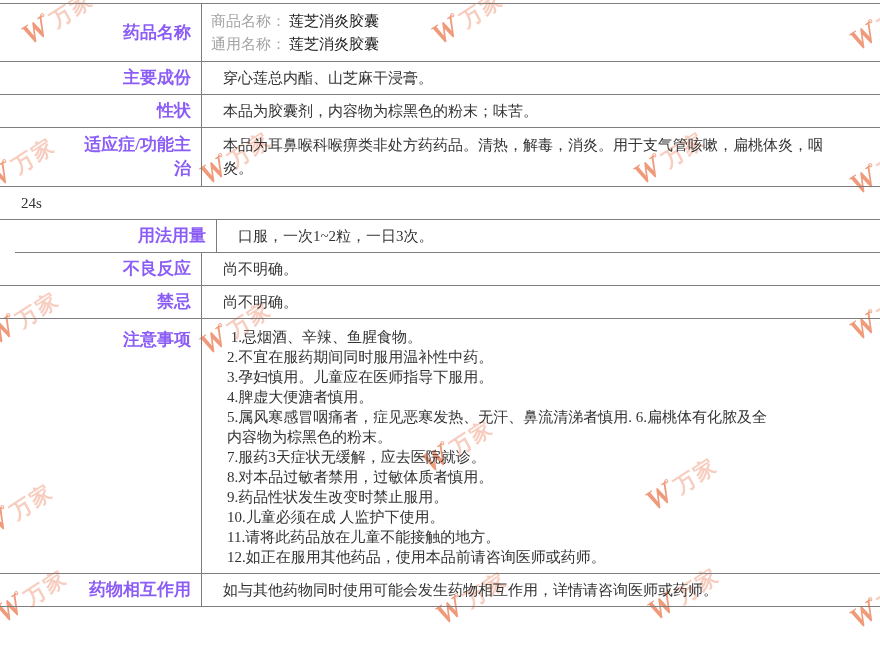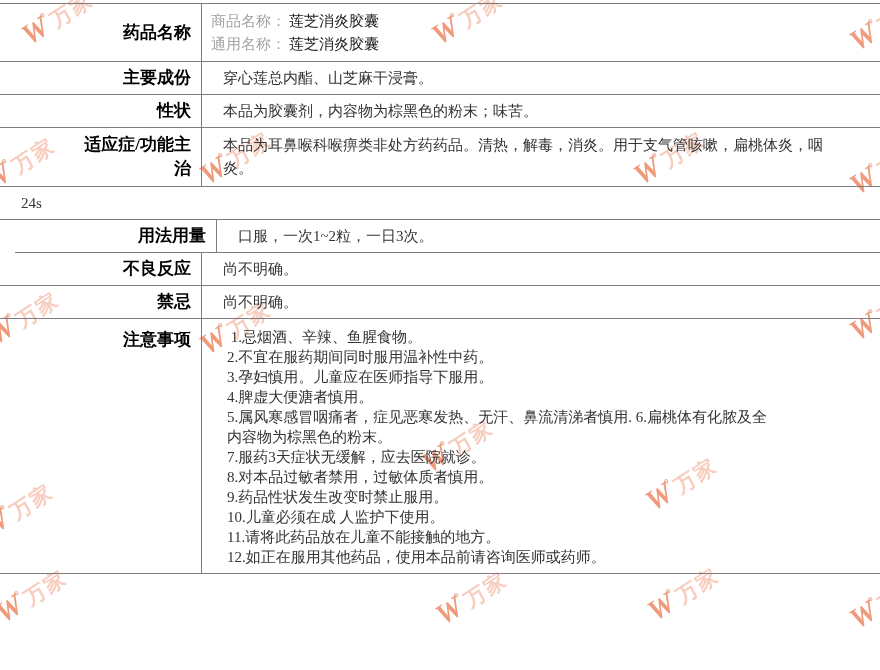--- a/index.html
+++ b/index.html
@@ -41,21 +41,21 @@
     background:transparent;
   }
   .cell-label{
     box-sizing:border-box;
     width:202px;
     align-self:stretch;
     border-right:1px solid #7d7d7d;
     display:flex;align-items:center;justify-content:flex-end;
     text-align:right;
     padding:4px 10px 4px 72px;
-    font-weight:bold;font-size:17px;color:#000000;line-height:24px;
+    font-weight:bold;font-size:17px;color:#8b5cf6;line-height:24px;
   }
   .row.top-align{align-items:flex-start;}
   .row.top-align .cell-label{align-items:flex-start;padding-top:9px;}
   .cell-content{
     flex:1;
     box-sizing:border-box;
     padding:5px 20px 5px 21px;
     font-size:15px;color:#333333;line-height:22px;
     overflow:hidden;
   }
@@ -138,13 +138,17 @@
         <div class="line">5.属风寒感冒咽痛者，症见恶寒发热、无汗、鼻流清涕者慎用. 6.扁桃体有化脓及全</div>
         <div class="line">内容物为棕黑色的粉末。</div>
         <div class="line">7.服药3天症状无缓解，应去医院就诊。</div>
         <div class="line">8.对本品过敏者禁用，过敏体质者慎用。</div>
         <div class="line">9.药品性状发生改变时禁止服用。</div>
         <div class="line">10.儿童必须在成 人监护下使用。</div>
         <div class="line">11.请将此药品放在儿童不能接触的地方。</div>
         <div class="line">12.如正在服用其他药品，使用本品前请咨询医师或药师。</div>
       </div>
     </div>
+    <div class="row" style="min-height: 31px;">
+      <div class="cell-label">药物相互作用</div>
+      <div class="cell-content">如与其他药物同时使用可能会发生药物相互作用，详情请咨询医师或药师。</div>
+    </div>
   </div>
 
 </body></html>

